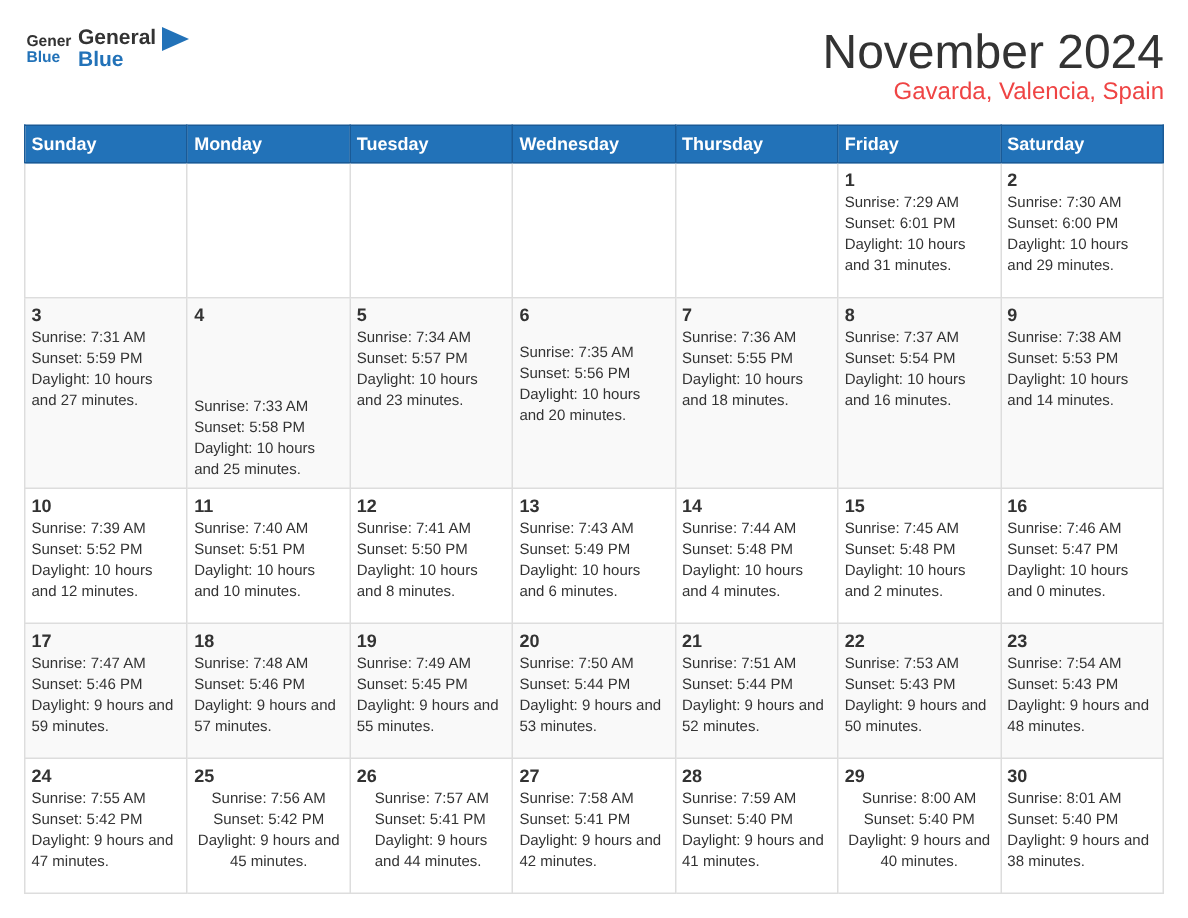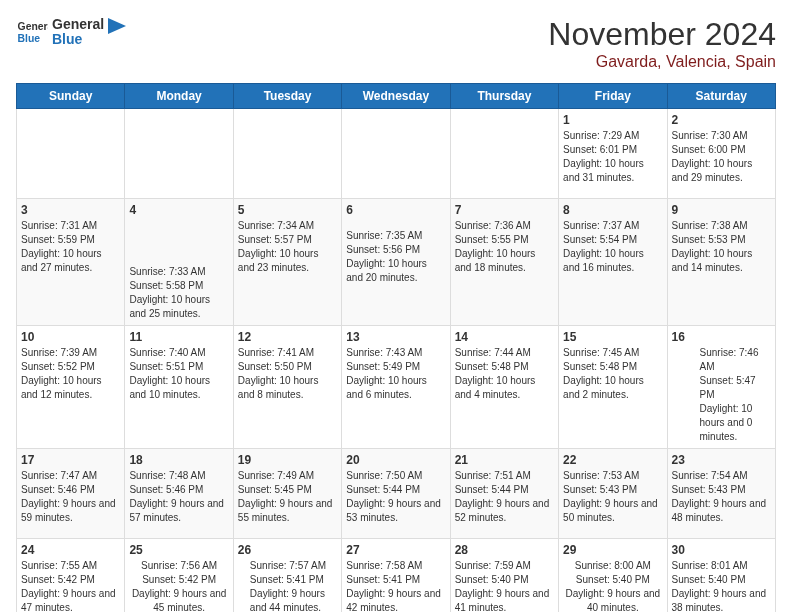--- a/index.html
+++ b/index.html
@@ -43,34 +43,34 @@
     .title-block {
       text-align: right;
     }
     .month-title {
       font-size: 32px;
       font-weight: normal;
       color: #333;
     }
     .location-title {
       font-size: 16px;
-      color: #7f1d1d;
+      color: #ef4444;
     }
     .calendar {
       width: 100%;
       border-collapse: collapse;
       table-layout: fixed;
     }
     .calendar thead th {
       background-color: #2272b8;
       color: #fff;
       font-size: 12px;
       font-weight: bold;
       padding: 5px 4px;
-      text-align: center;
+      text-align: left;
       border: 1px solid #1a5a96;
     }
     .calendar tbody td {
       vertical-align: top;
       border: 1px solid #ddd;
       padding: 4px;
       height: 90px;
       background: #fff;
       font-size: 10px;
       color: #333;
@@ -225,21 +225,21 @@
 Daylight: 10 hours and 4 minutes.</div>
         </td>
         <td>
           <span class="day-number">15</span>
           <div class="day-info" style="white-space: pre-line;">Sunrise: 7:45 AM
 Sunset: 5:48 PM
 Daylight: 10 hours and 2 minutes.</div>
         </td>
         <td>
           <span class="day-number">16</span>
-          <div class="day-info" style="white-space: pre-line; margin-left: 28px;">Sunrise: 7:46 AM
+          <div class="day-info" style="white-space: pre-line;">Sunrise: 7:46 AM
 Sunset: 5:47 PM
 Daylight: 10 hours and 0 minutes.</div>
         </td>
       </tr>
       <tr>
         <td>
           <span class="day-number">17</span>
           <div class="day-info" style="white-space: pre-line;">Sunrise: 7:47 AM
 Sunset: 5:46 PM
 Daylight: 9 hours and 59 minutes.</div>

